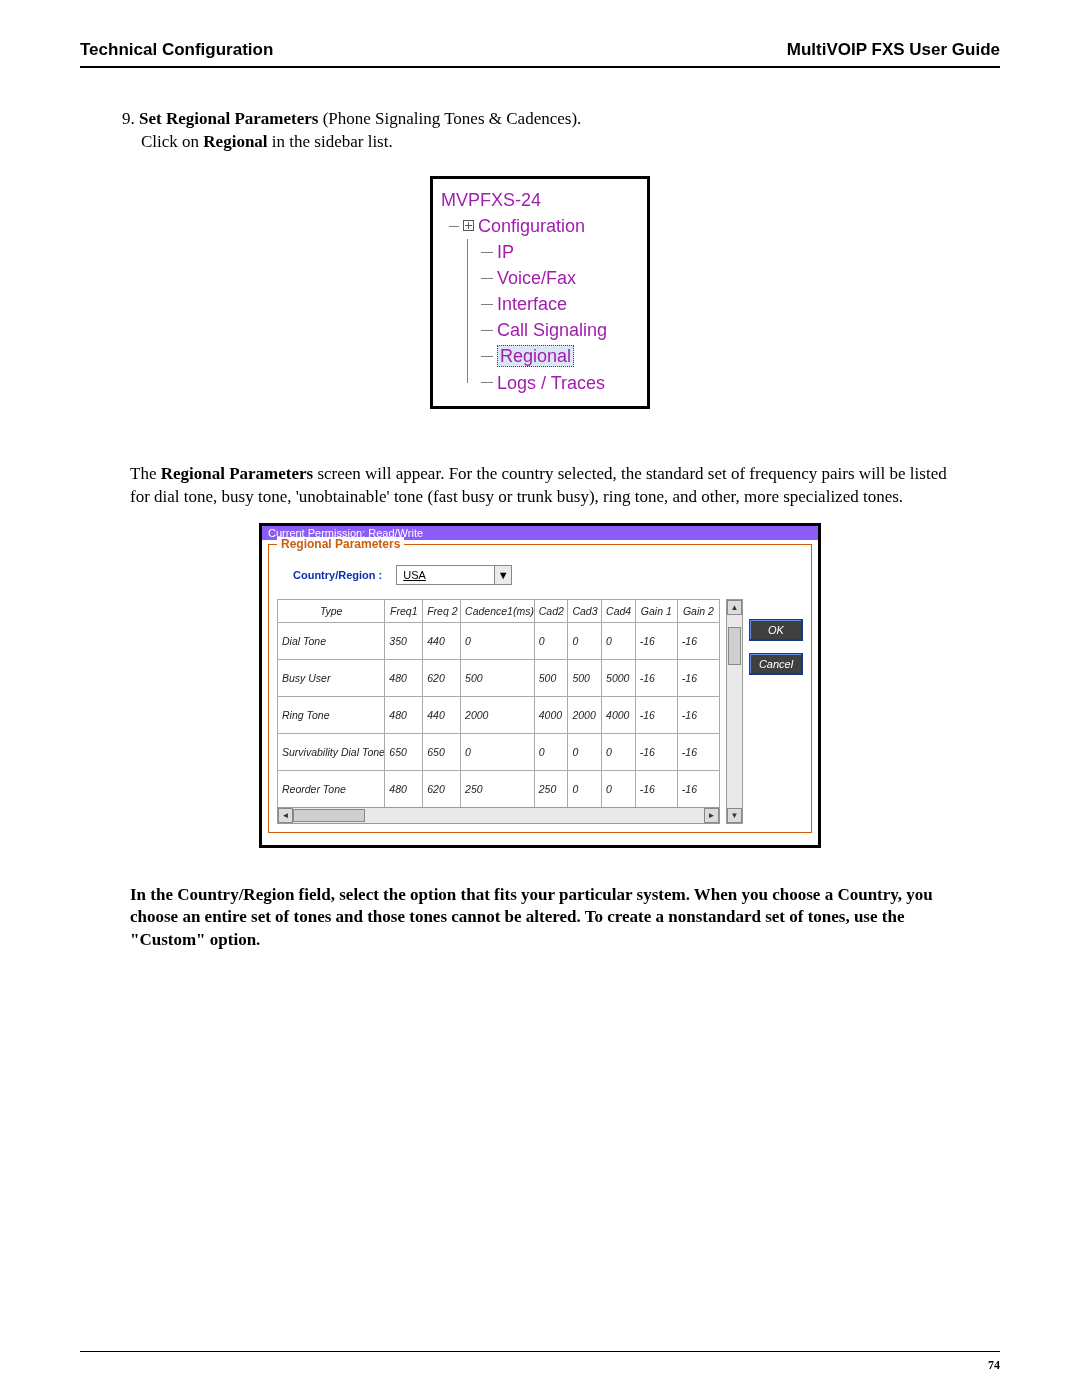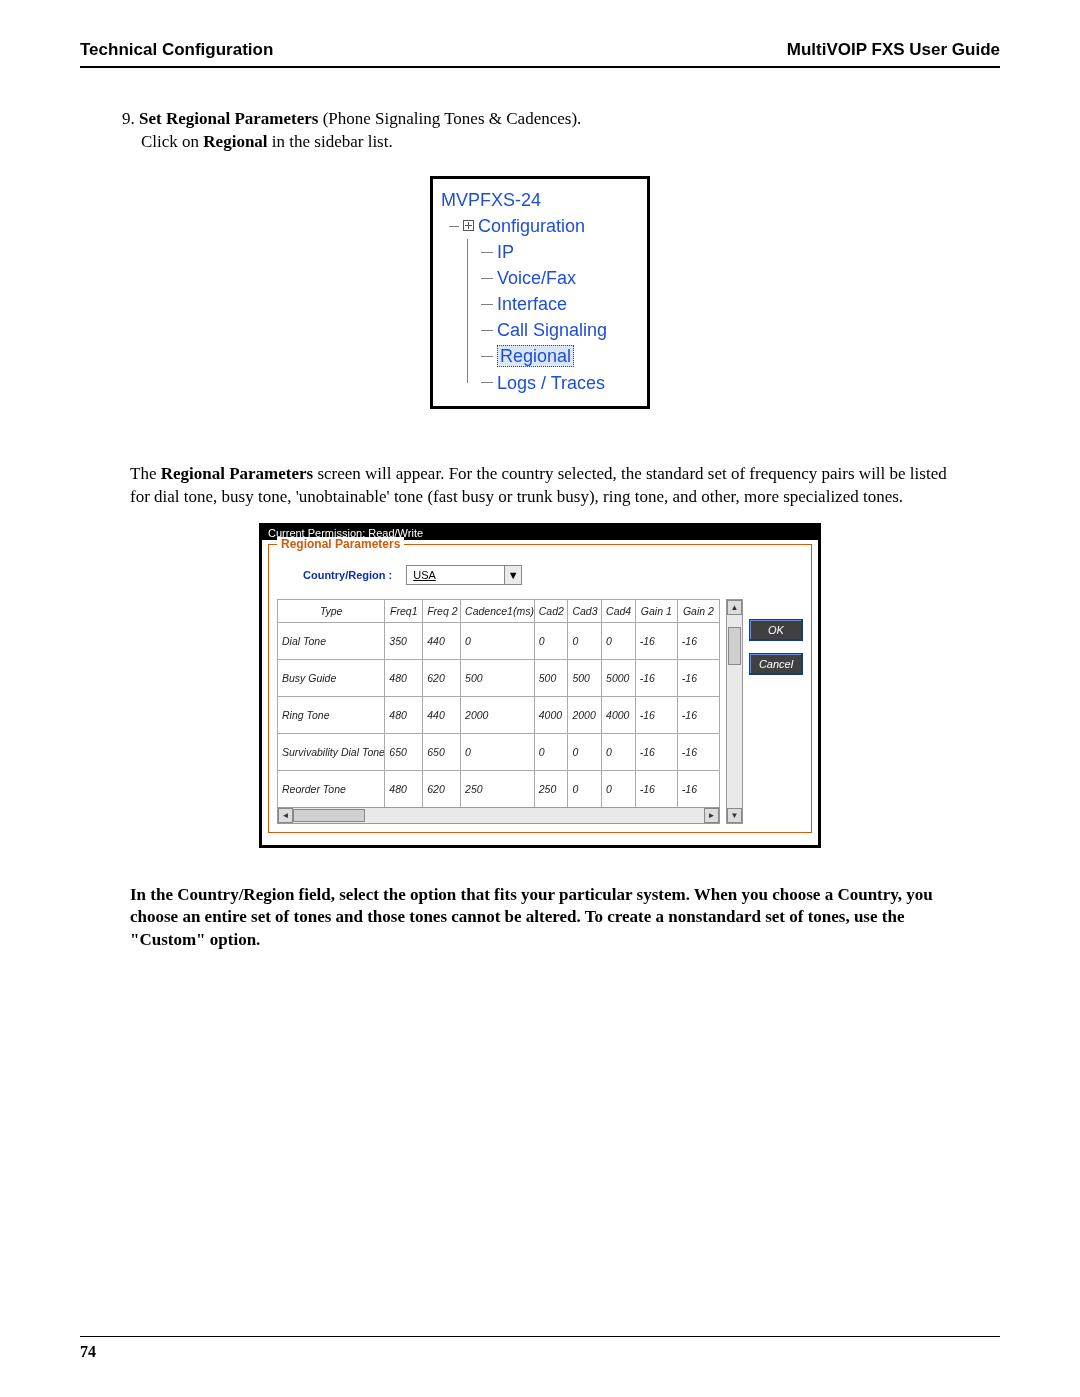--- a/index.html
+++ b/index.html
@@ -32,21 +32,21 @@
   }
   .step .step-line2 { margin-left: 19px; }
   .tree-box {
     width: 198px;
     border: 3px solid #000;
     margin: 22px auto 0 auto;
     padding: 8px 8px 10px 8px;
     font-family: Arial, Helvetica, sans-serif;
     font-size: 18px;
     line-height: 1.45;
-    color: #1d4ed8;
+    color: #a21caf;
   }
   .tree-root { }
   .tree-node { position: relative; padding-left: 22px; }
   .tree-node::before {
     content: "";
     position: absolute;
     left: 8px;
     top: 0.7em;
     width: 10px;
     height: 1px;
@@ -108,21 +108,21 @@
   }
   .screenshot-wrap {
     width: 556px;
     margin: 14px auto 0 auto;
     border: 3px solid #000;
     font-family: Arial, Helvetica, sans-serif;
     font-size: 11px;
     background: #fff;
   }
   .perm-bar {
-    background: #000000;
+    background: #8b5cf6;
     color: #fff;
     padding: 1px 6px;
     font-size: 11px;
   }
   .group-box {
     margin: 4px 6px 12px 6px;
     border: 1px solid #cc5d0d;
     padding: 14px 8px 8px 8px;
     position: relative;
   }
@@ -130,21 +130,21 @@
     position: absolute;
     top: -8px;
     left: 8px;
     background: #fff;
     color: #cc5d0d;
     font-weight: bold;
     padding: 0 4px;
     font-size: 12px;
   }
   .country-row {
-    margin: 6px 0 14px 26px;
+    margin: 6px 0 14px 16px;
     display: flex;
     align-items: center;
     gap: 14px;
   }
   .country-label { color: #0a2fb0; font-weight: bold; font-size: 11px; }
   .combo {
     display: flex;
     border: 1px solid #888;
     height: 18px;
     width: 114px;
@@ -226,26 +226,26 @@
     box-shadow: inset -1px -1px 0 #1a3a80, inset 1px 1px 0 #6a8fe0;
   }
   .para2 {
     margin: 36px 50px 0 50px;
     font-size: 17px;
     line-height: 1.35;
     font-weight: bold;
   }
   .footer {
     position: absolute;
-    bottom: 36px;
+    bottom: 24px;
     left: 80px;
     right: 80px;
     border-top: 1px solid #000;
-    text-align: left;
-    font-size: 16px;
+    text-align: right;
+    font-size: 12px;
     padding-top: 6px;
     font-family: "Book Antiqua", Palatino, serif;
     font-weight: bold;
   }
 </style>
 </head>
 <body>
 
 <div class="page">
   <div class="header">
@@ -326,21 +326,21 @@
                   <td>350</td>
                   <td>440</td>
                   <td>0</td>
                   <td>0</td>
                   <td>0</td>
                   <td>0</td>
                   <td>-16</td>
                   <td>-16</td>
                 </tr>
                 <tr class="row-spacer">
-                  <td>Busy Guide</td>
+                  <td>Busy User</td>
                   <td>480</td>
                   <td>620</td>
                   <td>500</td>
                   <td>500</td>
                   <td>500</td>
                   <td>5000</td>
                   <td>-16</td>
                   <td>-16</td>
                 </tr>
                 <tr class="row-spacer">

